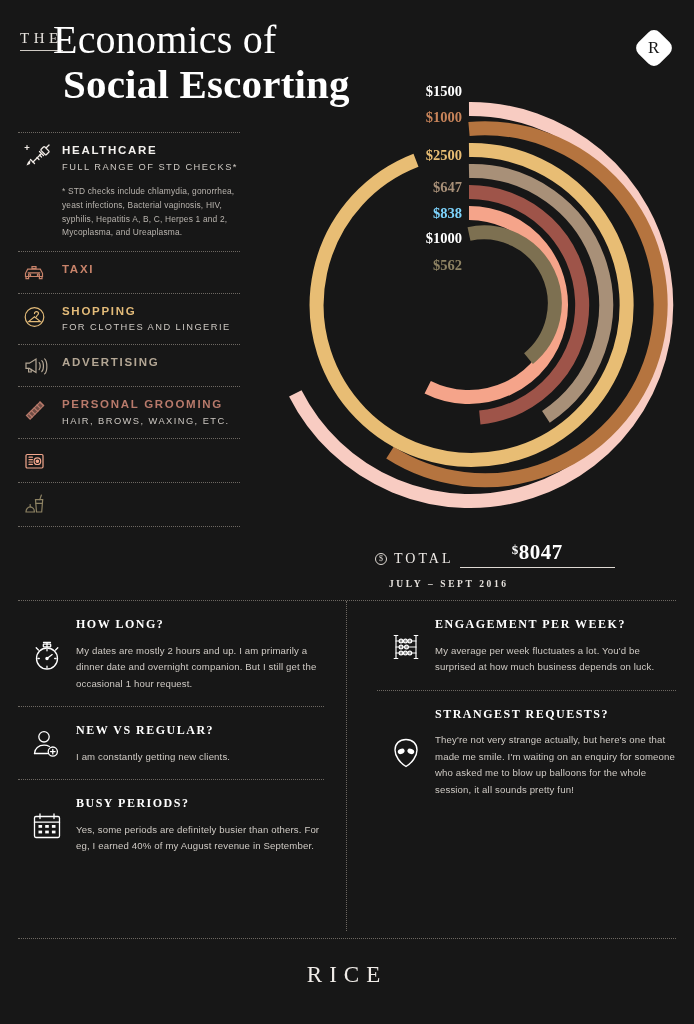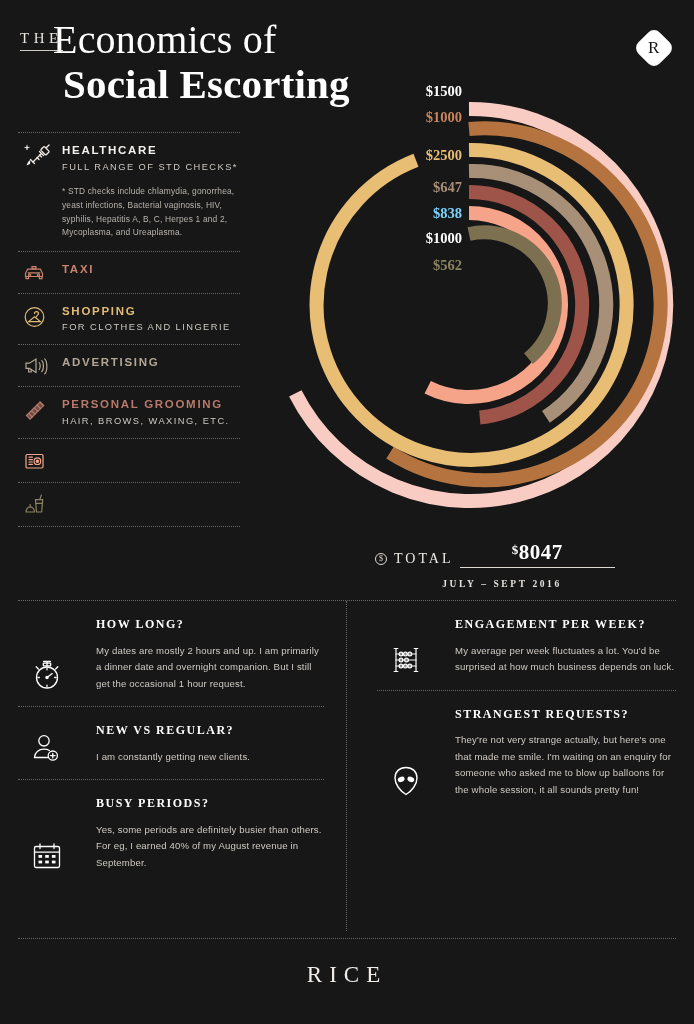--- a/index.html
+++ b/index.html
@@ -72,31 +72,31 @@
     font-size: 8px; color: #ded9d3; font-family: "Liberation Serif", serif; line-height: 1;
   }
   .total-word {
     font-family: "Liberation Serif", serif; font-weight: 400;
     font-size: 14px; letter-spacing: 3px; color: #f0ece8; margin-bottom: 1px;
   }
   .total-amt-wrap { flex: 1 1 auto; border-bottom: 1.3px solid #ded9d3; text-align: center; padding-bottom: 2px; margin-left: 6px; }
   .total-amt { font-family: "Liberation Serif", serif; font-weight: 700; font-size: 21px; color: #ffffff; letter-spacing: 0.5px; }
   .total-amt .cur { font-size: 13px; vertical-align: 5px; }
   .total-date {
-    margin-top: 11px; text-align: center; font-family: "Liberation Serif", serif;
+    margin-top: 11px; font-family: "Liberation Serif", serif;
     font-weight: 700; font-size: 9.5px; letter-spacing: 2.6px; color: #e6e2dd; padding-left: 14px;
   }
 
   
   .qa-top-sep { position: absolute; left: 18px; top: 600px; width: 658px; border-top: 1px dotted #6d6862; }
   .qa { position: absolute; left: 18px; top: 601px; width: 658px; height: 330px; display: flex; }
   .qa-col { width: 329px; position: relative; }
   .qa-col.left { padding-right: 22px; border-right: 1px dotted #6d6862; }
   .qa-col.right { padding-left: 30px; }
-  .qa-item { display: flex; align-items: flex-end; padding: 16px 0 14px 0; gap: 20px; }
+  .qa-item { display: flex; align-items: center; padding: 16px 0 14px 0; }
   .qa-icon { width: 58px; flex: 0 0 58px; display: flex; justify-content: center; padding-top: 2px; }
   .qa-body { flex: 1 1 auto; }
   .qa-q {
     font-family: "Liberation Serif", serif; font-weight: 700; font-size: 12px;
     letter-spacing: 1.5px; color: #ffffff; line-height: 1.3;
   }
   .qa-a { font-size: 9.6px; color: #cfcac4; line-height: 1.72; margin-top: 10px; letter-spacing: 0.15px; }
   .qa-a.second { margin-top: 13px; }
   .qa-sep { border-top: 1px dotted #6d6862; }
 

